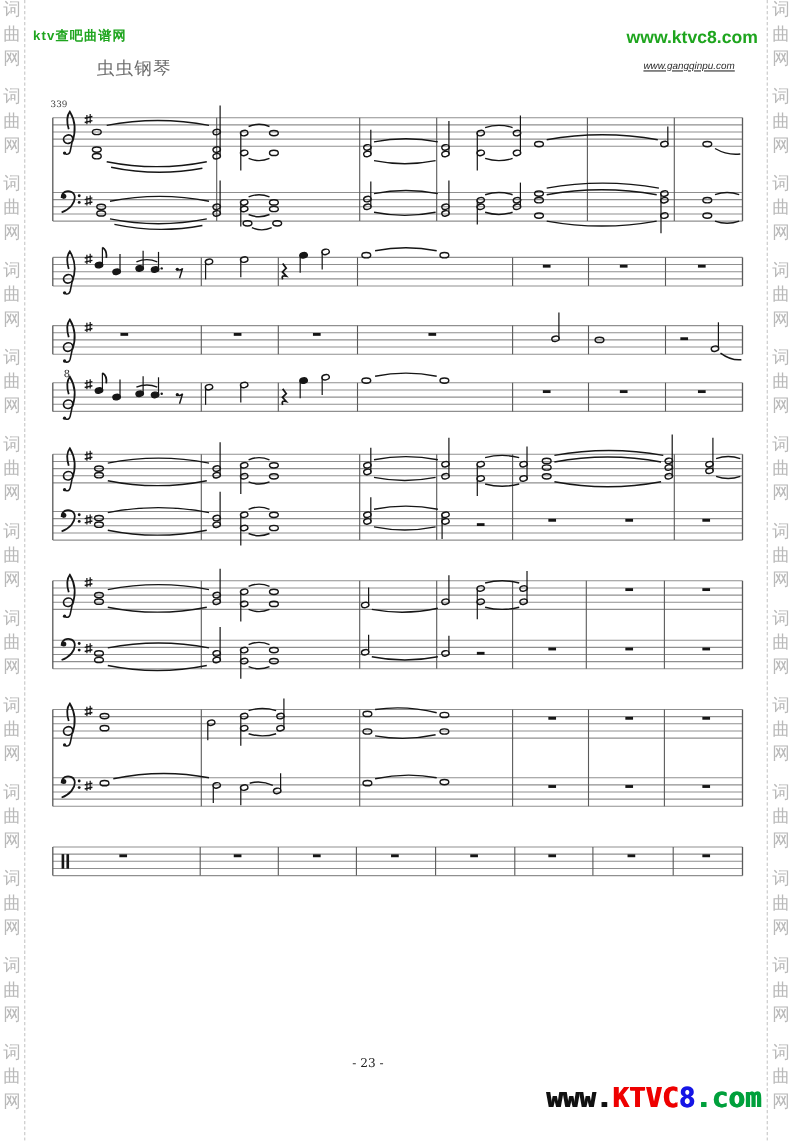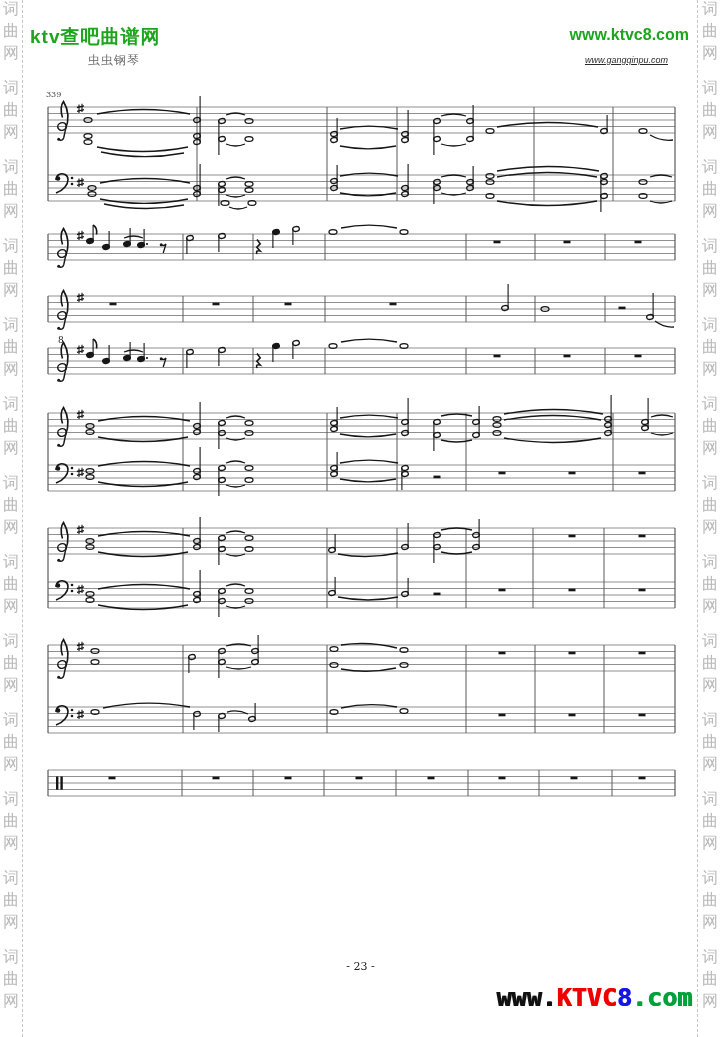--- a/index.html
+++ b/index.html
@@ -8,33 +8,33 @@
   
   .wm-col{position:absolute;top:0;height:1037px;width:16px;pointer-events:none;}
   .wm-col span{position:absolute;left:0;width:16px;text-align:center;
 ardent    font-size:12px;line-height:12px;color:#b9b9b9;font-family:"DejaVu Serif",serif;}
   .wm-left{left:3px;}
   .wm-right{left:702px;}
   .wm-dash{position:absolute;top:0;height:1037px;width:0;border-left:1px dashed #c6c6c6;}
   .wm-dash.l{left:22px;}
   .wm-dash.r{left:697px;}
   
-  .site-name{position:absolute;left:30px;top:24px;font-size:19px;font-weight:bold;
+  .site-name{position:absolute;left:30px;top:24px;font-size:12px;font-weight:bold;
              color:#1ea51e;text-decoration:none;letter-spacing:1px;}
   .site-url{position:absolute;right:31px;top:26px;font-size:16px;font-weight:bold;
             color:#1ea51e;text-decoration:none;}
-  .sub-left{position:absolute;left:88px;top:52px;font-size:12px;color:#6a6a6a;
+  .sub-left{position:absolute;left:88px;top:52px;font-size:16px;color:#6a6a6a;
             text-decoration:none;letter-spacing:1px;text-align:right;}
   .sub-right{position:absolute;right:52px;top:55px;font-size:9px;color:#2a2a2a;
              text-decoration:underline;font-style:italic;}
   
   #score{position:absolute;left:0;top:0;}
   
   .page-num{position:absolute;left:0;top:960px;width:669px;text-align:center;
-            font-size:11px;color:#222;font-family:"DejaVu Serif",serif;padding-left:26px;}
+            font-size:11px;color:#222;font-family:"DejaVu Serif",serif;}
   .logo{position:absolute;right:28px;top:983px;font-family:"DejaVu Sans Mono",monospace;
         font-weight:bold;font-size:25px;letter-spacing:0px;text-decoration:none;white-space:nowrap;}
   .logo span{text-shadow:1px 0 0 currentColor;}
 </style>
 </head>
 <body>
 
 <div class="page">
 
   <div class="wm-dash l"></div>

